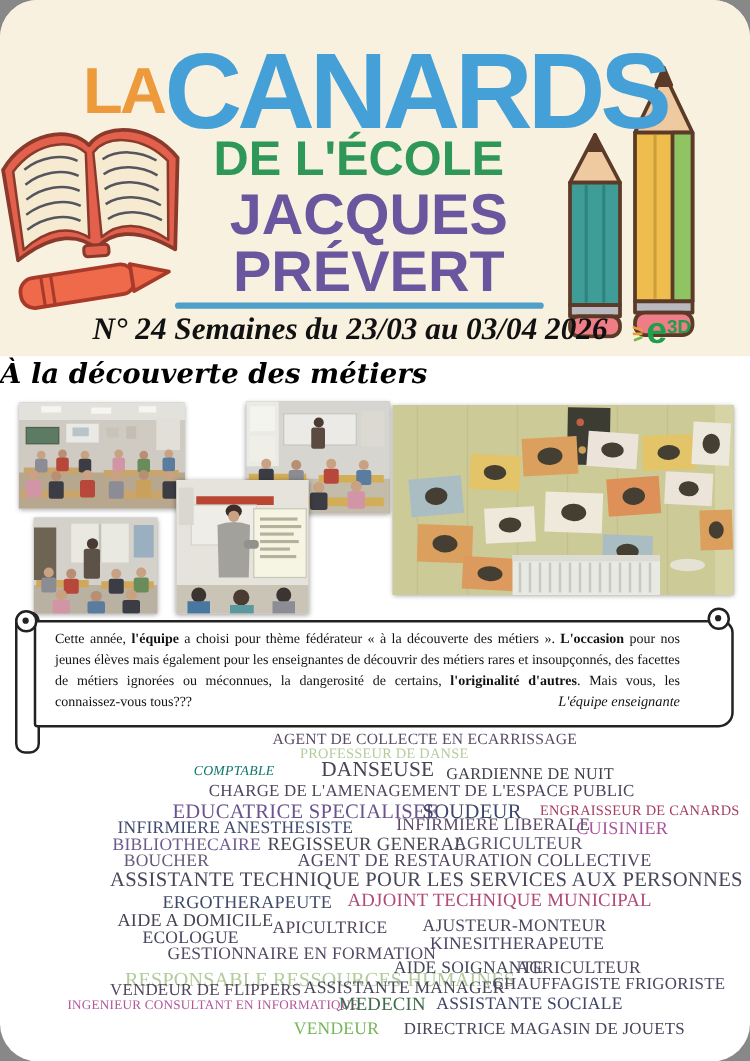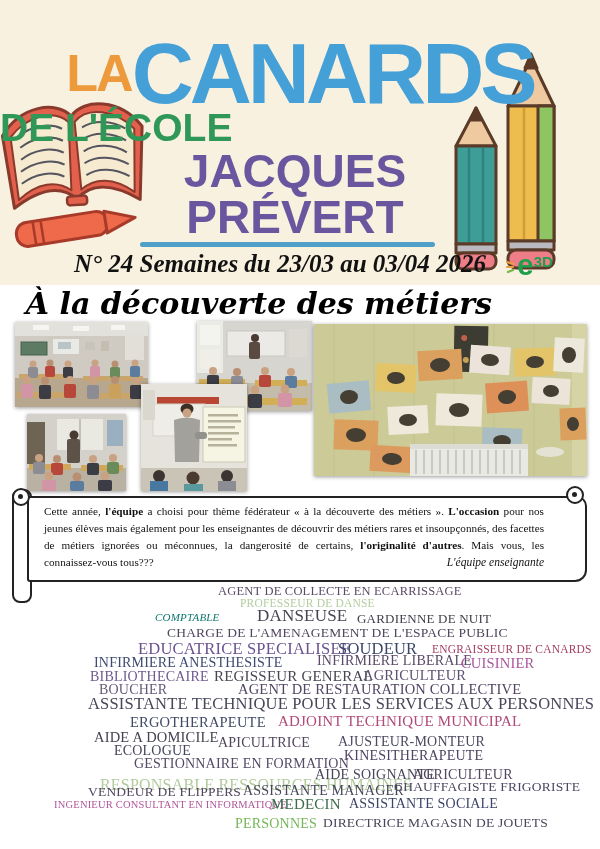--- a/index.html
+++ b/index.html
@@ -1,41 +1,41 @@
 <!DOCTYPE html>
 <html><head>
 <meta charset="utf-8">
 <style>
   html,body{margin:0;padding:0;background:#888;}
   .page{position:relative;width:600px;height:849px;background:#ffffff;overflow:hidden;
-        font-family:"Liberation Serif",serif;}
+        font-family:"Liberation Serif",serif;border-radius:30px;}
   
   .masthead{position:absolute;left:0;top:0;width:600px;height:285px;background:#f8f1df;}
   .m-title{position:absolute;left:0;top:30px;width:600px;display:flex;justify-content:center;
            align-items:center;font-family:"Liberation Sans",sans-serif;font-weight:800;}
   .m-title{margin:0 58px 0 0;}
   .t-la{font-size:52px;color:#ec9a3c;letter-spacing:-2px;}
   .t-gaz{font-size:86px;color:#46a0d8;letter-spacing:-4px;line-height:1;}
-  .m-sub{position:absolute;left:0;top:106px;width:600px;padding-right:26px;box-sizing:border-box;
+  .m-sub{position:absolute;left:0;top:106px;width:600px;text-align:center;padding-right:26px;box-sizing:border-box;
          font-family:"Liberation Sans",sans-serif;font-weight:800;font-size:39px;color:#2f9858;letter-spacing:0px;}
   .m-school{position:absolute;left:0;top:148px;width:600px;text-align:center;padding-right:10px;box-sizing:border-box;
             font-family:"Liberation Sans",sans-serif;font-weight:800;font-size:46px;line-height:1.0;
             color:#6a569e;letter-spacing:0px;}
   .m-rule{position:absolute;left:140px;top:242px;width:295px;height:5px;border-radius:3px;background:#4f9fc8;}
   .m-issue{position:absolute;left:0;top:250px;width:600px;text-align:center;padding-right:40px;box-sizing:border-box;
            font-style:italic;font-weight:700;font-size:25px;color:#111;}
   .m-logo{position:absolute;left:506px;top:252px;display:flex;align-items:flex-start;
           font-family:"Liberation Sans",sans-serif;font-weight:800;color:#1f9e4c;}
   .logo-e{font-size:30px;line-height:26px;}
   .logo-3d{font-size:15px;line-height:15px;margin-top:2px;}
   .logo-spark{margin:6px 1px 0 0;}
   .illu{position:absolute;}
   
-  .section-title{position:absolute;left:0;top:286px;width:512px;text-align:right;padding-right:20px;box-sizing:border-box;
-                 font-family:"DejaVu Serif",serif;font-style:italic;font-weight:700;font-size:30px;color:#000;}
+  .section-title{position:absolute;left:0;top:286px;width:512px;text-align:left;padding-right:20px;box-sizing:border-box;
+                 font-family:"DejaVu Serif",serif;font-style:italic;font-weight:700;font-size:22px;color:#000;}
   
   .photo{position:absolute;box-shadow:0 1px 4px rgba(0,0,0,.4);overflow:hidden;background:#ccc;}
   .photo svg{display:block;}
   .p1{left:15px;top:322px;width:133px;height:85px;}
   .p2{left:197px;top:321px;width:115px;height:90px;}
   .p3{left:27px;top:414px;width:99px;height:77px;}
   .p4{left:141px;top:384px;width:106px;height:107px;}
   .p5{left:314px;top:324px;width:273px;height:152px;}
   
   .scroll-tube{position:absolute;left:12px;top:489px;width:16px;height:110px;background:#fff;
@@ -411,17 +411,17 @@
       <span class="wc" style="left: 134px; top: 756px; font-size: 14px; color: rgb(85, 74, 102);">GESTIONNAIRE EN FORMATION</span>
       <span class="wc" style="left: 100px; top: 776px; font-size: 16px; color: rgb(178, 203, 156);">RESPONSABLE RESSOURCES HUMAINES</span>
       <span class="wc" style="left: 287px; top: 767px; font-size: 14px; color: rgb(71, 70, 90); margin-left: 28px;">AIDE SOIGNANTE</span>
       <span class="wc" style="left: 413px; top: 767px; font-size: 14px; color: rgb(82, 70, 95);">AGRICULTEUR</span>
       <span class="wc" style="left: 88px; top: 784px; font-size: 13.5px; color: rgb(82, 70, 95);">VENDEUR DE FLIPPERS</span>
       <span class="wc" style="left: 243px; top: 783px; font-size: 14px; color: rgb(71, 70, 90);">ASSISTANTE MANAGER</span>
       <span class="wc" style="left: 394px; top: 779px; font-size: 13.5px; color: rgb(76, 70, 98);">CHAUFFAGISTE FRIGORISTE</span>
       <span class="wc" style="left: 54px; top: 799px; font-size: 10.5px; color: rgb(176, 86, 154);">INGENIEUR CONSULTANT EN INFORMATIQUE</span>
       <span class="wc" style="left: 271px; top: 796px; font-size: 15px; color: rgb(62, 107, 74);">MEDECIN</span>
       <span class="wc" style="left: 349px; top: 796px; font-size: 14px; color: rgb(62, 68, 104);">ASSISTANTE SOCIALE</span>
-      <span class="wc" style="left: 235px; top: 816px; font-size: 14px; color: rgb(118, 181, 90);">PERSONNES</span>
+      <span class="wc" style="left: 235px; top: 816px; font-size: 14px; color: rgb(118, 181, 90);">VENDEUR</span>
       <span class="wc" style="left: 323px; top: 815px; font-size: 13.5px; color: rgb(71, 70, 90);">DIRECTRICE MAGASIN DE JOUETS</span>
     </div>
 
 </div>
 
 </body></html>

